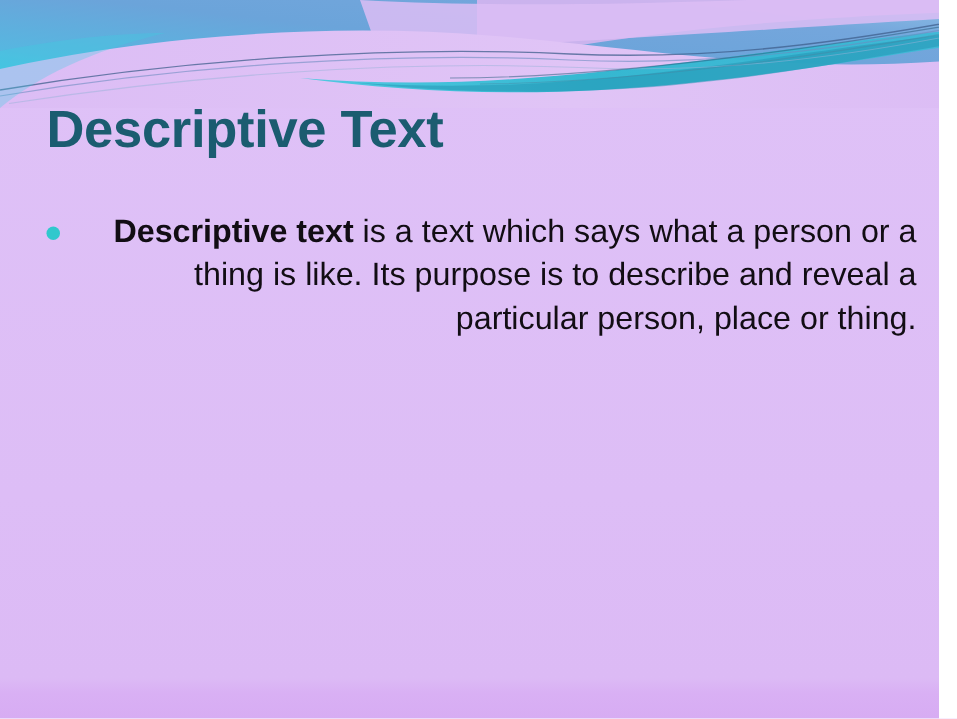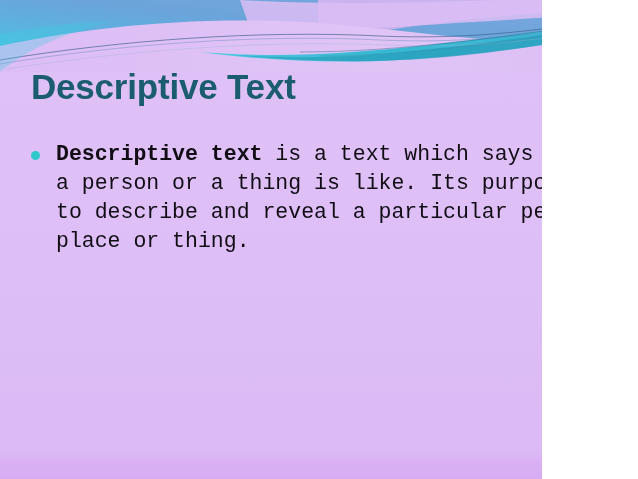--- a/index.html
+++ b/index.html
@@ -2,25 +2,26 @@
 <html><head>
 <meta charset="utf-8">
 <style>
   html, body {
     margin: 0;
     padding: 0;
     background: #ffffff;
   }
   #slide {
     position: relative;
-    width: 542px;
+    width: 588px;
     height: 479px;
     overflow: hidden;
     background: #dcbbf6;
     font-family: "Liberation Sans", sans-serif;
+    padding-left: 38px;
   }
   
   .slide-bg {
     position: absolute;
     inset: 0;
     background: linear-gradient(to bottom,
                 #dfc2f7 0px,
                 #ddbdf6 330px,
                 #dcbaf5 452px,
                 #d9b0f4 462px,
@@ -66,25 +67,25 @@
     flex: 0 0 auto;
     width: 9px;
     height: 9px;
     border-radius: 50%;
     background: #30c8cd;
     margin-top: 11px;
     margin-right: 16px;
   }
   .bullet-text {
     flex: 1 1 auto;
-    font-family: Liberation Mono, monospace;
+    font-family: Liberation Sans, sans-serif;
     font-size: 21.5px;
     line-height: 29px;
     color: #120d14;
-    text-align: left;
+    text-align: right;
   }
   .bullet-text .lead {
     font-weight: bold;
   }
 </style>
 </head>
 <body>
 
 <div id="slide">
 

